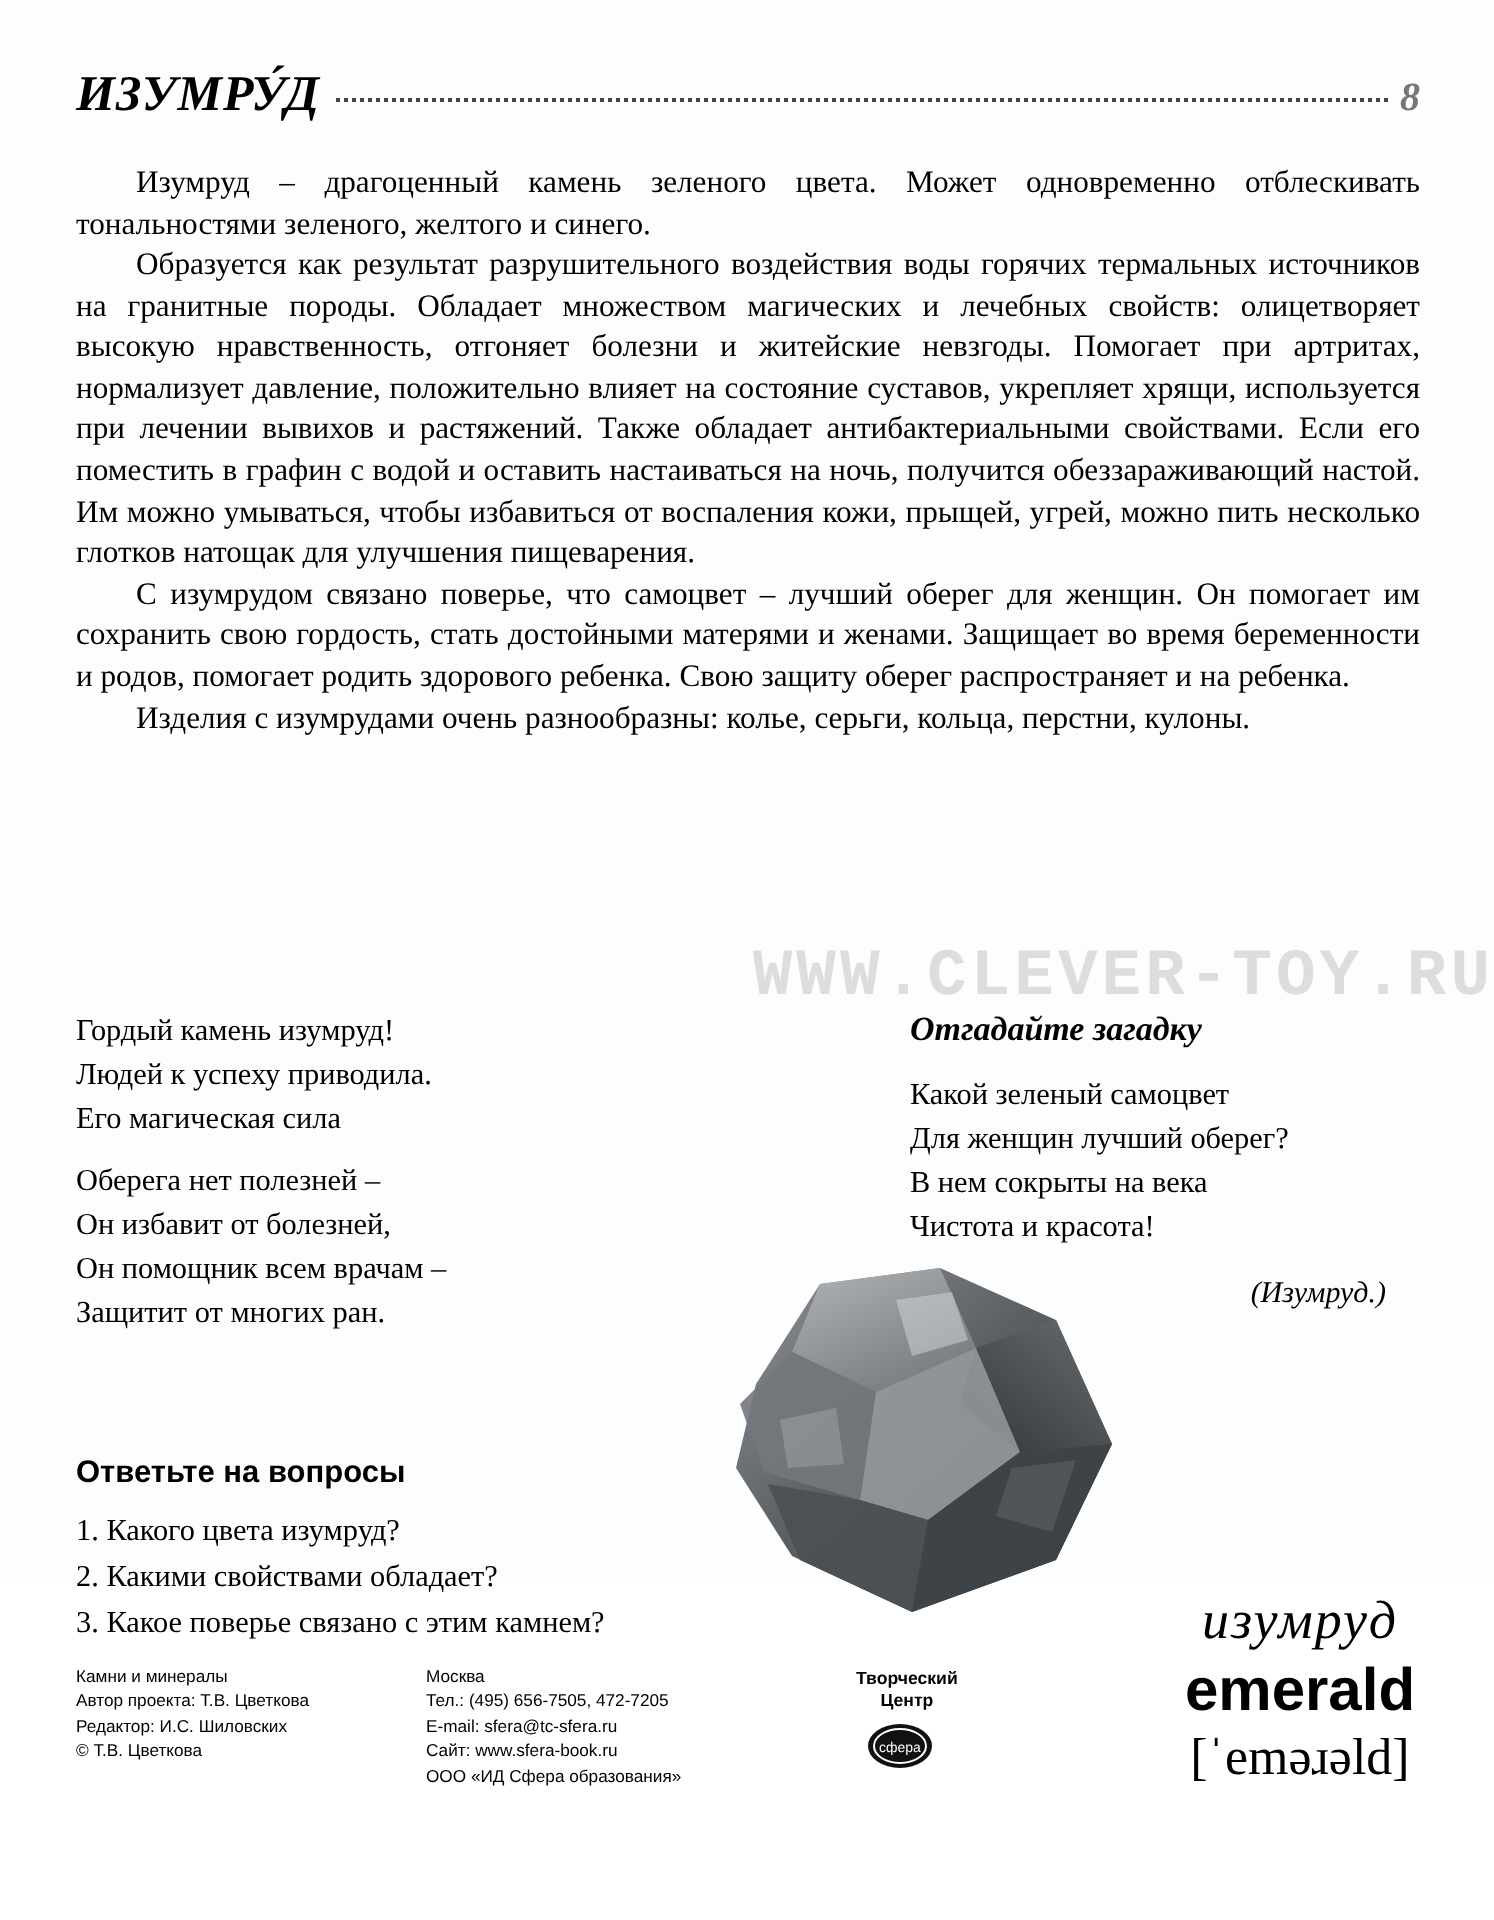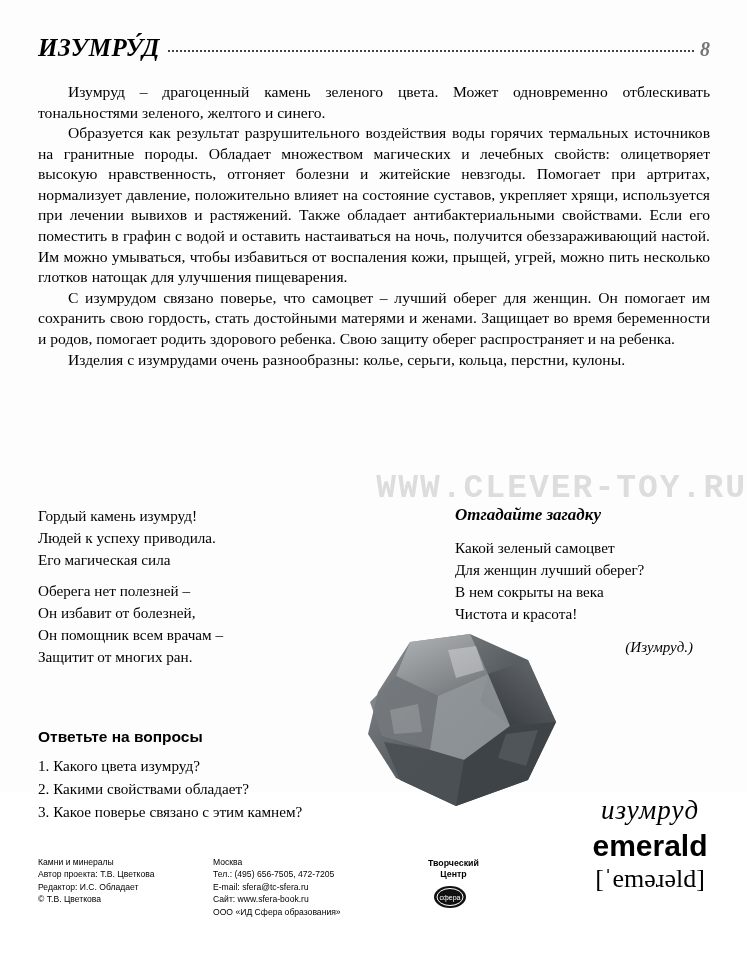--- a/index.html
+++ b/index.html
@@ -163,21 +163,21 @@
   }
   .word-ipa {
     font-family: "Liberation Serif", serif;
     font-size: 26px;
     margin-top: 1px;
   }
   
   .footer {
     position: absolute;
     left: 38px;
-    top: 856px;
+    top: 832px;
     width: 560px;
     font-family: "Liberation Sans", sans-serif;
     font-size: 8.6px;
     line-height: 1.45;
     display: flex;
   }
   .footer-col1 { width: 175px; }
   .footer-col2 { width: 215px; }
   .footer-logo {
     width: 150px;
@@ -279,21 +279,21 @@
   <div class="wordblock">
     <div class="word-ru">изумруд</div>
     <div class="word-en">emerald</div>
     <div class="word-ipa">[ˈeməɹəld]</div>
   </div>
 
   <div class="footer">
     <div class="footer-col1">
       <div>Камни и минералы</div>
       <div>Автор проекта: Т.В. Цветкова</div>
-      <div>Редактор: И.С. Обладает</div>
+      <div>Редактор: И.С. Шиловских</div>
       <div>© Т.В. Цветкова</div>
     </div>
     <div class="footer-col2">
       <div>Москва</div>
       <div>Тел.: (495) 656-7505, 472-7205</div>
       <div>E-mail: sfera@tc-sfera.ru</div>
       <div>Сайт: www.sfera-book.ru</div>
       <div>ООО «ИД Сфера образования»</div>
     </div>
     <div class="footer-logo">

